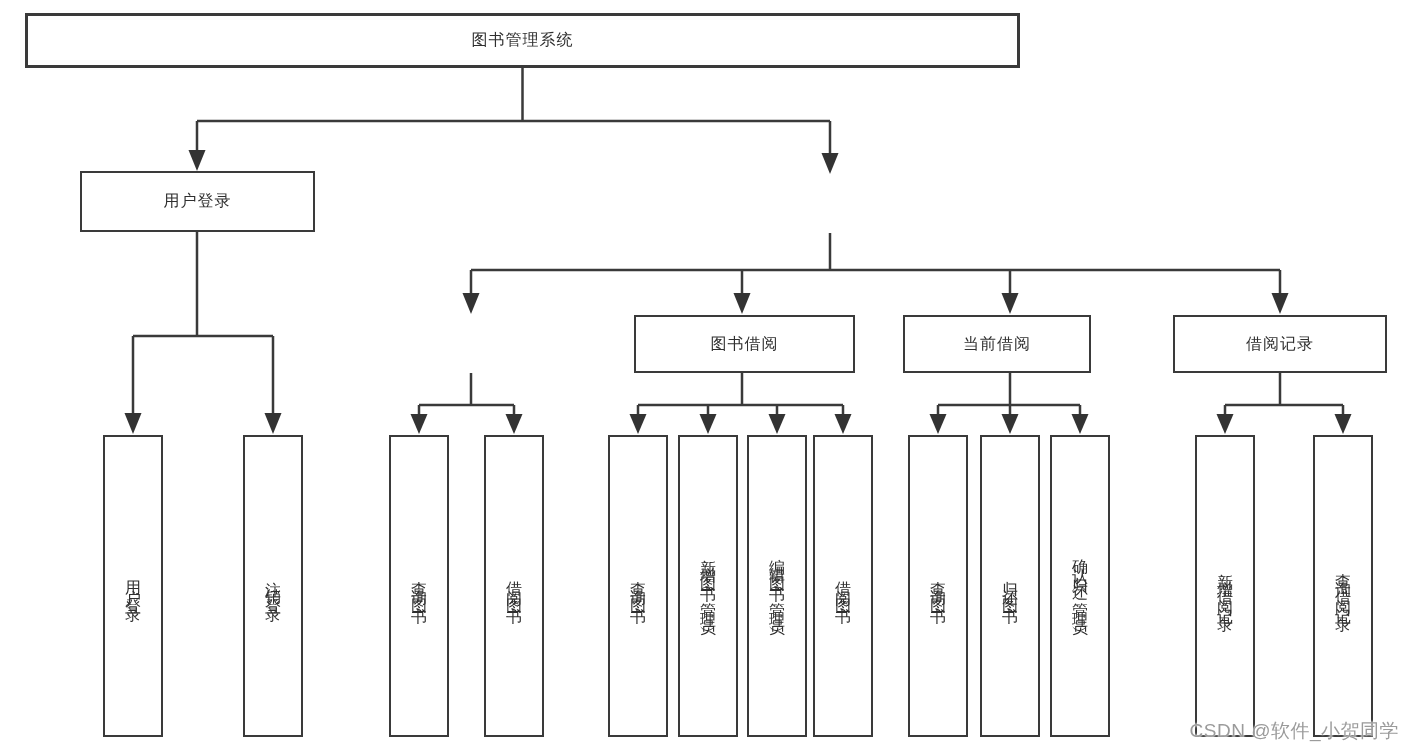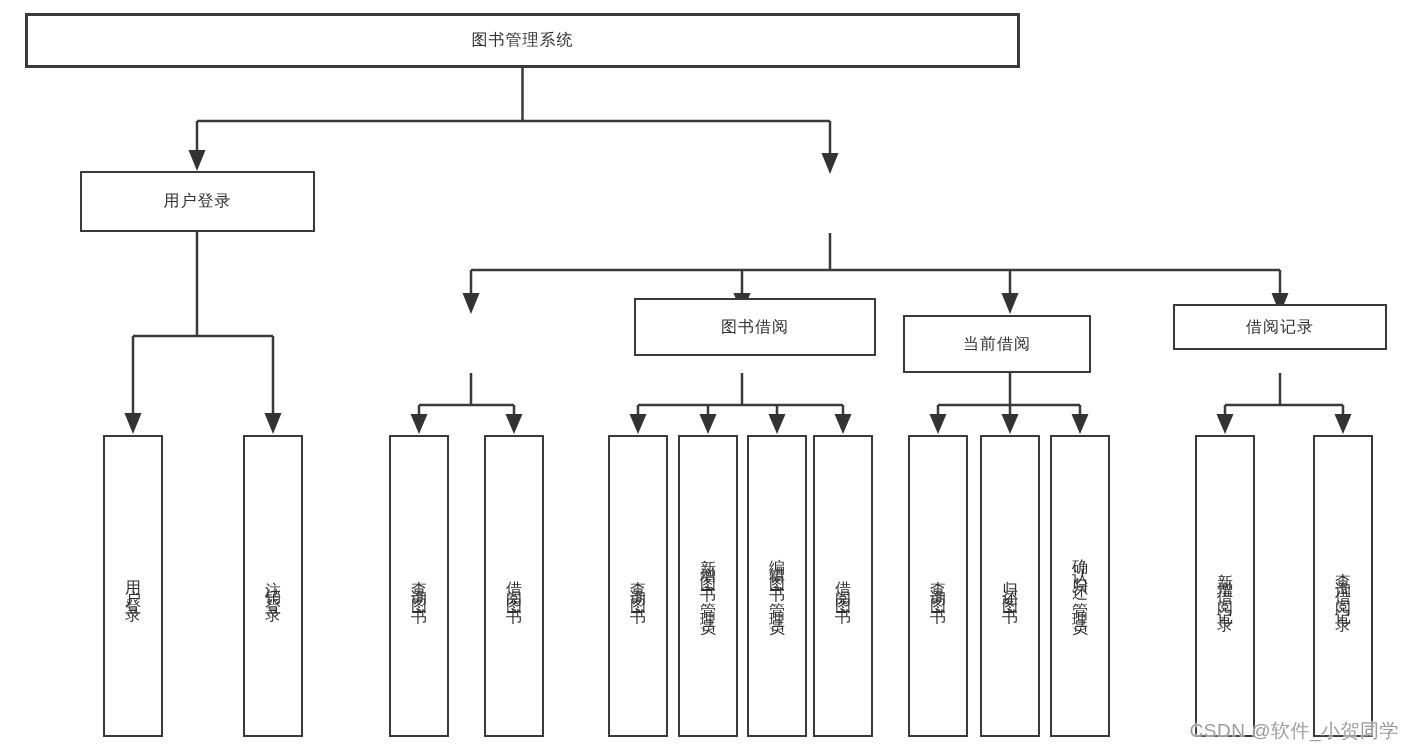--- a/index.html
+++ b/index.html
@@ -85,27 +85,27 @@
   </svg>
 
   <div class="box h top" style="left:25px;top:13px;width:995px;height:55px">
     <span>图书管理系统</span>
   </div>
 
   <div class="box h" style="left:80px;top:171px;width:235px;height:61px">
     <span>用户登录</span>
   </div>
 
-  <div class="box h" style="left:634px;top:298px;width:242px;height:58px">
+  <div class="box h" style="left:634px;top:315px;width:221px;height:58px">
     <span>图书借阅</span>
   </div>
   <div class="box h" style="left:903px;top:315px;width:188px;height:58px">
     <span>当前借阅</span>
   </div>
-  <div class="box h" style="left:1173px;top:304px;width:214px;height:46px">
+  <div class="box h" style="left:1173px;top:315px;width:214px;height:58px">
     <span>借阅记录</span>
   </div>
 
   <div class="box v" style="left:103px;top:435px;width:60px;height:302px">
     <span>用户登录</span>
   </div>
   <div class="box v" style="left:243px;top:435px;width:60px;height:302px">
     <span>注销登录</span>
   </div>
 

